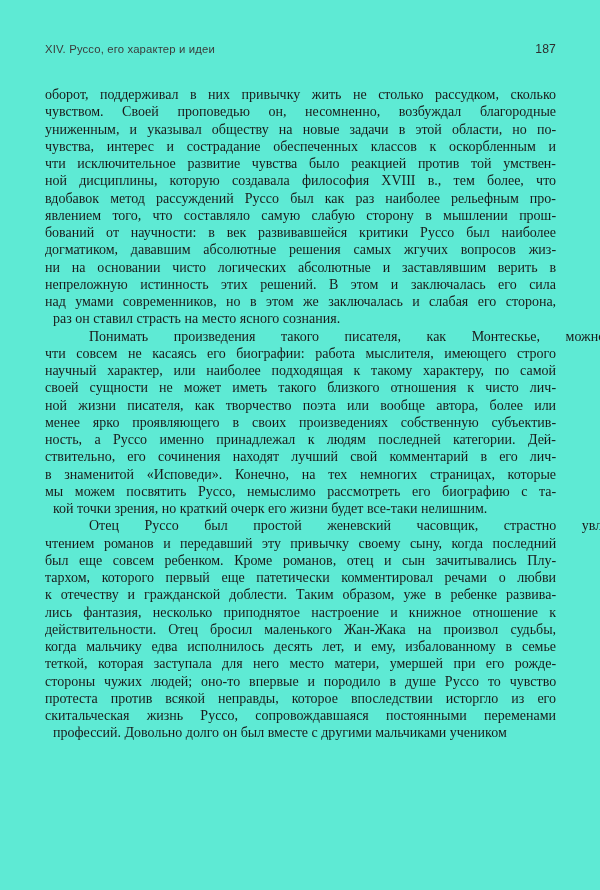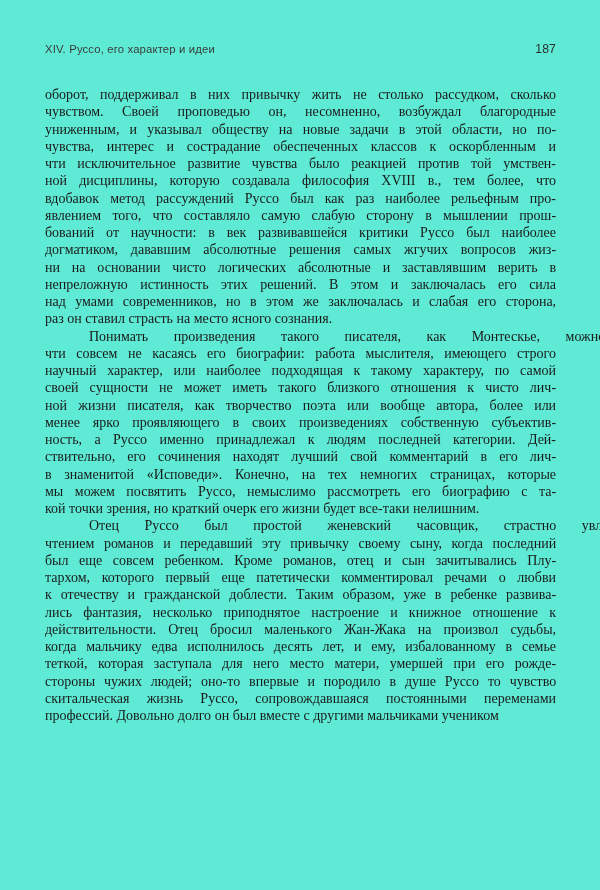--- a/index.html
+++ b/index.html
@@ -71,20 +71,21 @@
     font-size: 14px;
     white-space: nowrap;
     text-align: justify;
     text-align-last: justify;
     color: #1a1a1a;
   }
   
   .line.flush {
     text-align: center;
     text-align-last: left;
+    margin-left: 8px;
   }
   
   .line.indent {
     text-indent: 22px;
   }
   .line > span.w {
     display: inline-block;
   }
 </style>
 </head>
@@ -131,18 +132,19 @@
         <div class="line indent"><span class="w">Отец</span> <span class="w">Руссо</span> <span class="w">был</span> <span class="w">простой</span> <span class="w">женевский</span> <span class="w">часовщик,</span> <span class="w">страстно</span> <span class="w">увлекавшийся</span></div>
         <div class="line"><span class="w">чтением</span> <span class="w">романов</span> <span class="w">и</span> <span class="w">передавший</span> <span class="w">эту</span> <span class="w">привычку</span> <span class="w">своему</span> <span class="w">сыну,</span> <span class="w">когда</span> <span class="w">последний</span></div>
         <div class="line"><span class="w">был</span> <span class="w">еще</span> <span class="w">совсем</span> <span class="w">ребенком.</span> <span class="w">Кроме</span> <span class="w">романов,</span> <span class="w">отец</span> <span class="w">и</span> <span class="w">сын</span> <span class="w">зачитывались</span> <span class="w">Плу-</span></div>
         <div class="line"><span class="w">тархом,</span> <span class="w">которого</span> <span class="w">первый</span> <span class="w">еще</span> <span class="w">патетически</span> <span class="w">комментировал</span> <span class="w">речами</span> <span class="w">о</span> <span class="w">любви</span></div>
         <div class="line"><span class="w">к</span> <span class="w">отечеству</span> <span class="w">и</span> <span class="w">гражданской</span> <span class="w">доблести.</span> <span class="w">Таким</span> <span class="w">образом,</span> <span class="w">уже</span> <span class="w">в</span> <span class="w">ребенке</span> <span class="w">развива-</span></div>
         <div class="line"><span class="w">лись</span> <span class="w">фантазия,</span> <span class="w">несколько</span> <span class="w">приподнятое</span> <span class="w">настроение</span> <span class="w">и</span> <span class="w">книжное</span> <span class="w">отношение</span> <span class="w">к</span></div>
         <div class="line"><span class="w">действительности.</span> <span class="w">Отец</span> <span class="w">бросил</span> <span class="w">маленького</span> <span class="w">Жан-Жака</span> <span class="w">на</span> <span class="w">произвол</span> <span class="w">судьбы,</span></div>
         <div class="line"><span class="w">когда</span> <span class="w">мальчику</span> <span class="w">едва</span> <span class="w">исполнилось</span> <span class="w">десять</span> <span class="w">лет,</span> <span class="w">и</span> <span class="w">ему,</span> <span class="w">избалованному</span> <span class="w">в</span> <span class="w">семье</span></div>
         <div class="line"><span class="w">теткой,</span> <span class="w">которая</span> <span class="w">заступала</span> <span class="w">для</span> <span class="w">него</span> <span class="w">место</span> <span class="w">матери,</span> <span class="w">умершей</span> <span class="w">при</span> <span class="w">его</span> <span class="w">рожде-</span></div>
         <div class="line"><span class="w">стороны</span> <span class="w">чужих</span> <span class="w">людей;</span> <span class="w">оно-то</span> <span class="w">впервые</span> <span class="w">и</span> <span class="w">породило</span> <span class="w">в</span> <span class="w">душе</span> <span class="w">Руссо</span> <span class="w">то</span> <span class="w">чувство</span></div>
+        <div class="line"><span class="w">протеста</span> <span class="w">против</span> <span class="w">всякой</span> <span class="w">неправды,</span> <span class="w">которое</span> <span class="w">впоследствии</span> <span class="w">исторгло</span> <span class="w">из</span> <span class="w">его</span></div>
         <div class="line"><span class="w">скитальческая</span> <span class="w">жизнь</span> <span class="w">Руссо,</span> <span class="w">сопровождавшаяся</span> <span class="w">постоянными</span> <span class="w">переменами</span></div>
         <div class="line flush"><span class="w">профессий.</span> <span class="w">Довольно</span> <span class="w">долго</span> <span class="w">он</span> <span class="w">был</span> <span class="w">вместе</span> <span class="w">с</span> <span class="w">другими</span> <span class="w">мальчиками</span> <span class="w">учеником</span></div>
       </div>
     </div>
 
 </div>
 
 </body></html>

